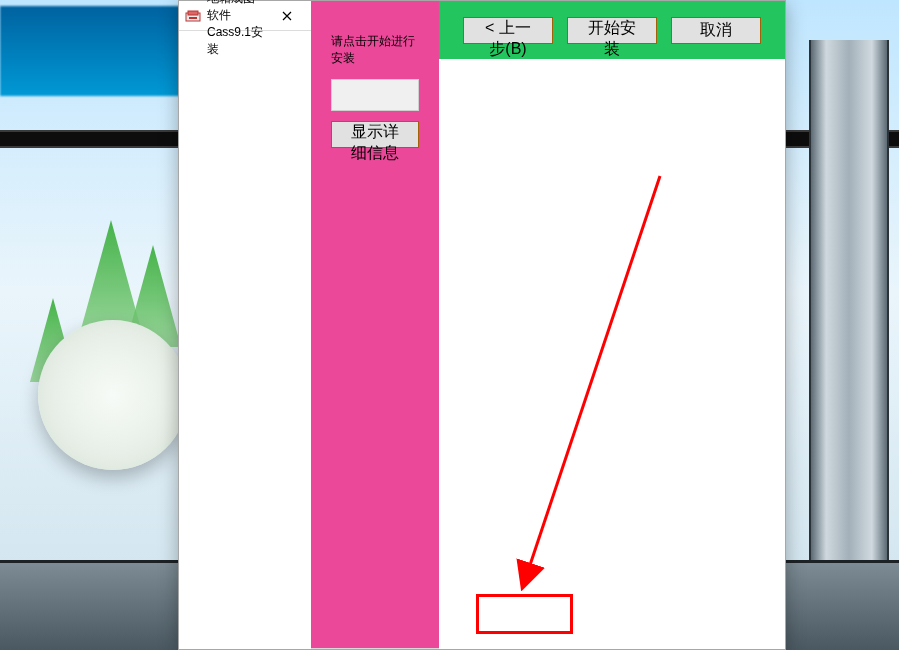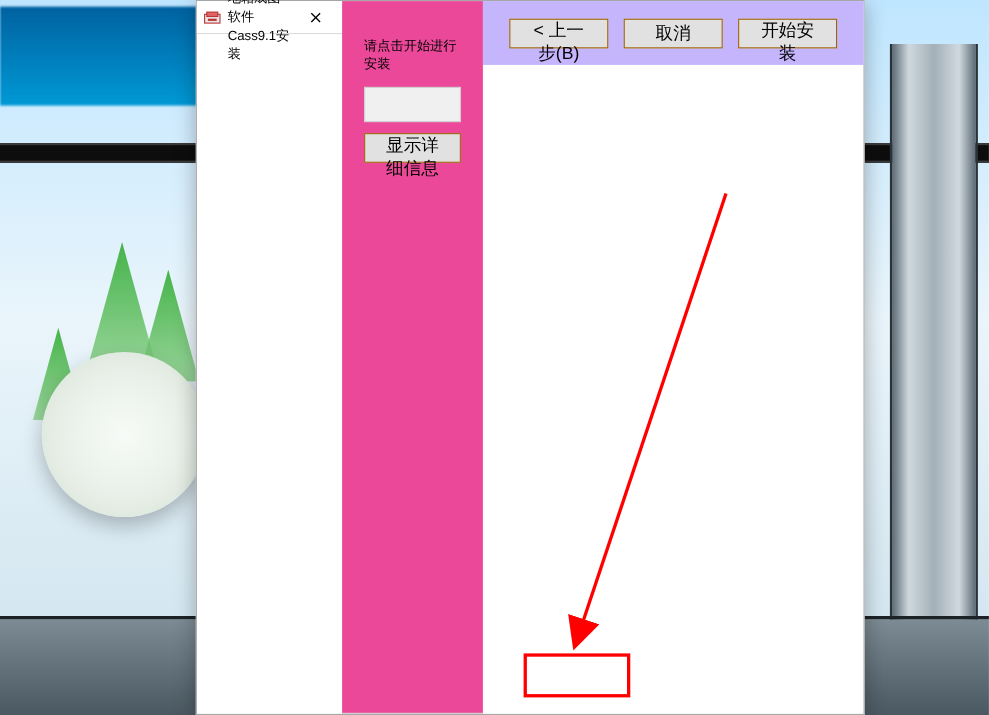--- a/index.html
+++ b/index.html
@@ -114,21 +114,21 @@
     }
     .divider{
       position:absolute; left:0; right:0; bottom:0;
       border-top:1px solid #d9d9d9;
     }
     .footer{
       height:58px;
       display:flex; align-items:center; justify-content:flex-end;
       gap:14px;
       padding:0 24px;
-      background:#c4b5fd;
+      background:#22c55e;
     }
     .footer .btn{ min-width:90px; }
     
     .highlight-box{
       position:absolute; z-index:40;
       border:3px solid #ff0000;
       pointer-events:none;
     }
     .arrow-svg{
       position:absolute; z-index:35; pointer-events:none;
@@ -173,22 +173,22 @@
 
     <div class="row-right">
       <button class="btn">显示详细信息</button>
     </div>
 
     <div class="divider"></div>
   </div>
 
   <div class="footer">
     <button class="btn">&lt; 上一步(B)</button>
+    <button class="btn">开始安装</button>
     <button class="btn">取消</button>
-    <button class="btn">开始安装</button>
   </div>
 
 </div>
 
 <div class="highlight-box" style="left:476px; top:594px; width:97px; height:40px;"></div>
 
 <svg class="arrow-svg" style="left:430px; top:170px;" width="260" height="445">
   <defs>
     <marker id="arrowhead" markerWidth="10" markerHeight="10" refX="6" refY="5" orient="auto">
       <path d="M0,0 L10,5 L0,10 Z" fill="#ff0000"></path>

